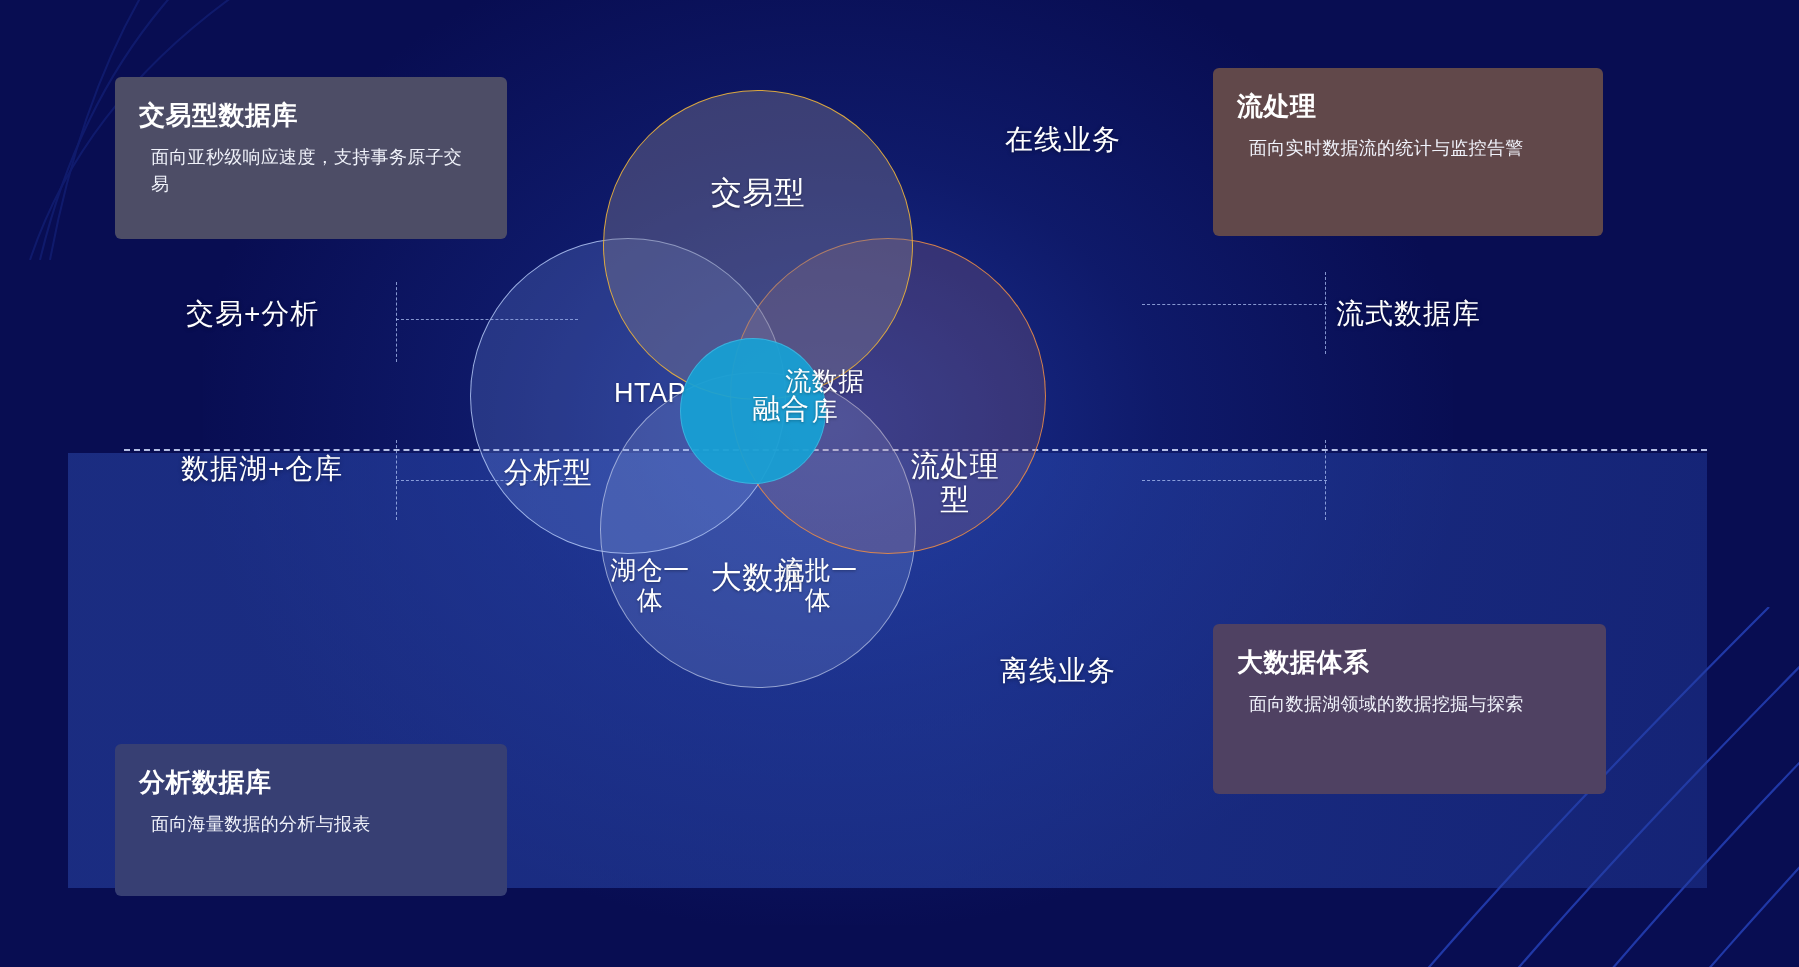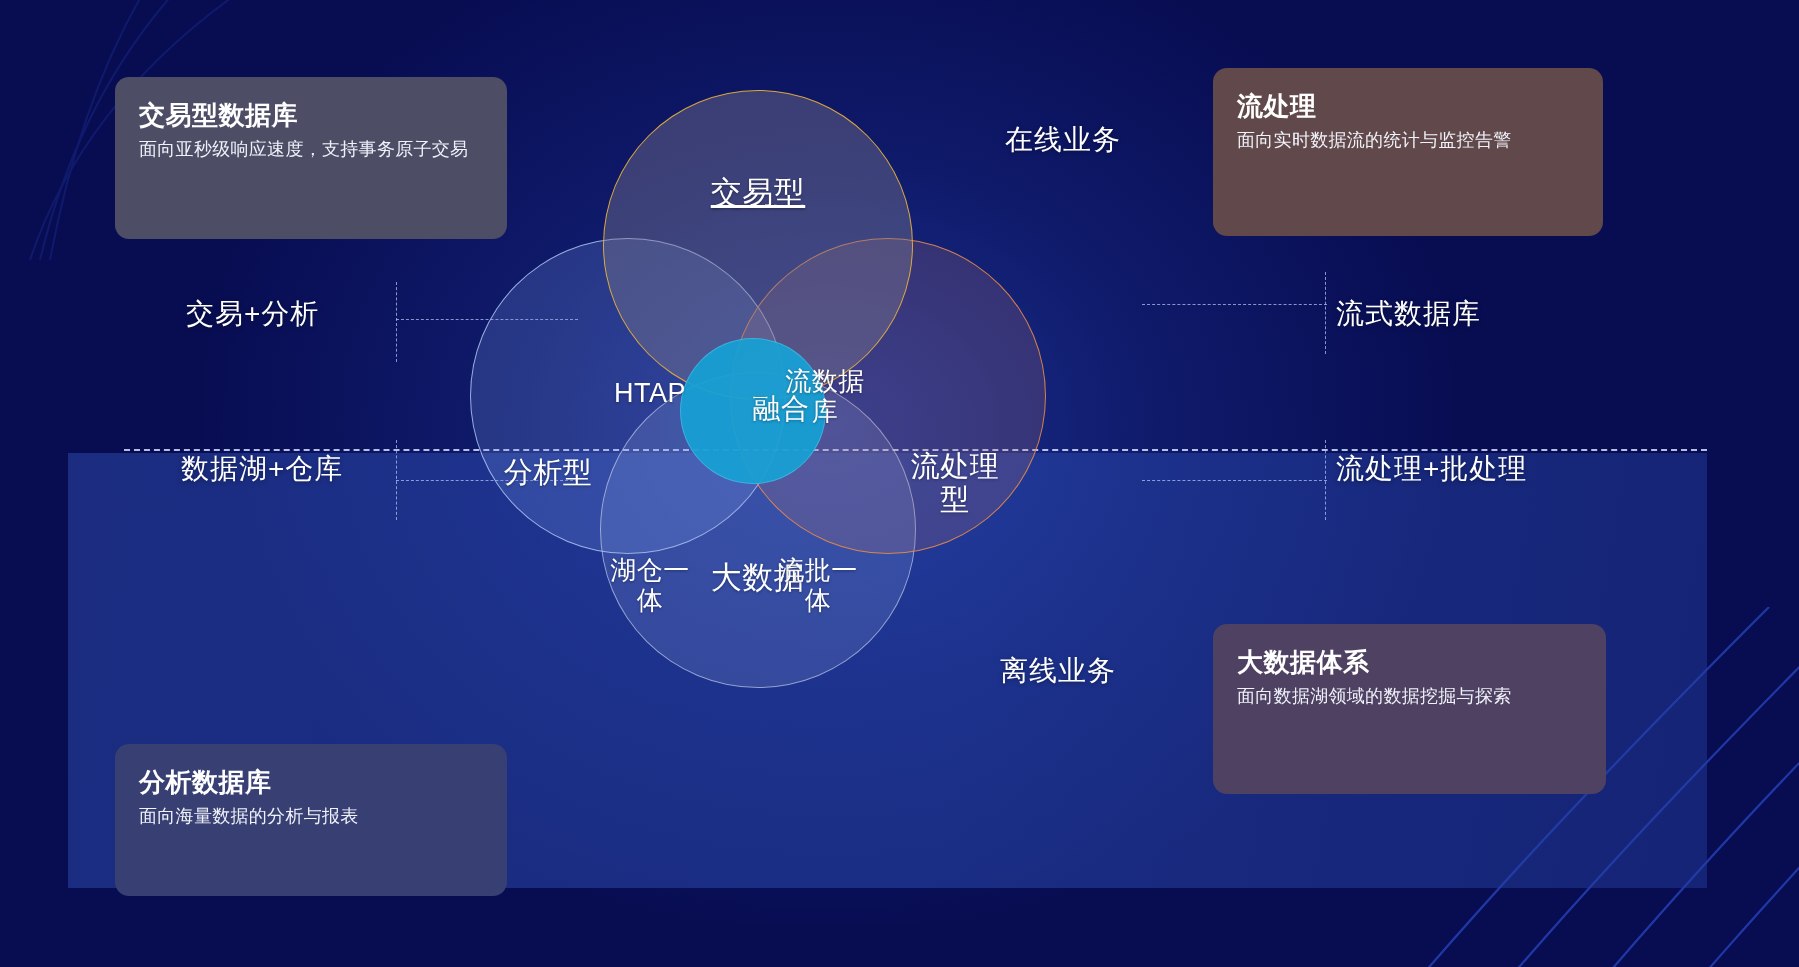--- a/index.html
+++ b/index.html
@@ -71,21 +71,21 @@
     z-index:6;
   }
 
   .lbl{
     position:absolute;color:#ffffff;text-align:center;
     font-family:"Liberation Sans","DejaVu Sans",sans-serif;
     font-weight:400;letter-spacing:.5px;line-height:1.14;
     text-shadow:0 1px 3px rgba(0,0,0,.35);
     z-index:7;white-space:pre-line;
   }
-  .lbl-trans{left:155px;top:85px;width:310px;font-size:31px;text-decoration:underline;}
+  .lbl-trans{left:155px;top:85px;width:310px;font-size:31px;}
   .lbl-ana  {left:10px; top:360px;width:180px;font-size:29px;margin-top:6px;}
   .lbl-strm {left:412px;top:360px;width:190px;font-size:29px;}
   .lbl-big  {left:152px;top:470px;width:316px;font-size:31px;}
   .lbl-core {left:232px;top:303px;width:146px;font-size:28px;padding-left:28px;}
   .lbl-htap {left:142px;top:288px;width:120px;font-size:27px;}
   .lbl-sdb  {left:318px;top:277px;width:118px;font-size:26px;font-family:Liberation Serif, serif;}
   .lbl-lake {left:140px;top:466px;width:124px;font-size:26px;}
   .lbl-lb   {left:310px;top:466px;width:120px;font-size:26px;}
 
   
@@ -105,29 +105,29 @@
   .side-l2{left:181px;top:450px;}
   .side-r1{left:1336px;top:295px;}
   .side-r2{left:1336px;top:450px;}
 
   .conn{position:absolute;pointer-events:none;}
   .conn .v{position:absolute;border-left:1.5px dashed rgba(175,195,245,.75);}
   .conn .h{position:absolute;border-top:1.5px dashed rgba(175,195,245,.75);}
 
   
   .card{
-    position:absolute;border-radius:14px;box-sizing:border-box;
+    position:absolute;border-radius:6px;box-sizing:border-box;
     padding:22px 24px 20px 24px;color:#ffffff;
   }
   .card .t{
     font-size:26px;font-weight:bold;line-height:1.25;margin:0 0 4px 0;
     letter-spacing:.5px;
   }
   .card .d{
-    font-size:18px;font-weight:400;line-height:1.52;margin:0;
+    font-size:18px;font-weight:400;line-height:1.52;margin:12px;
     color:#f0f2fa;letter-spacing:.3px;
   }
   .card-tl{left:115px;top:77px;width:392px;height:162px;background:#4d4d66;}
   .card-tr{left:1213px;top:68px;width:390px;height:168px;background:#61484a;}
   .card-bl{left:115px;top:744px;width:392px;height:152px;background:#373f73;}
   .card-br{left:1213px;top:624px;width:393px;height:170px;background:#4f4162;}
 </style>
 </head>
 <body>
 
@@ -196,21 +196,20 @@
     <div class="lbl lbl-lb">流批一
 体</div>
   </div>
 
   <div class="outer outer-online">在线业务</div>
   <div class="outer outer-offline">离线业务</div>
 
   <div class="side side-l1">交易+分析</div>
   <div class="side side-l2">数据湖+仓库</div>
   <div class="side side-r1">流式数据库</div>
-  <div class="side side-r2">流处理+批处理</div>
 
   <div class="card card-tl">
     <p class="t">交易型数据库</p>
     <p class="d">面向亚秒级响应速度，支持事务原子交易</p>
   </div>
 
   <div class="card card-tr">
     <p class="t">流处理</p>
     <p class="d">面向实时数据流的统计与监控告警</p>
   </div>

